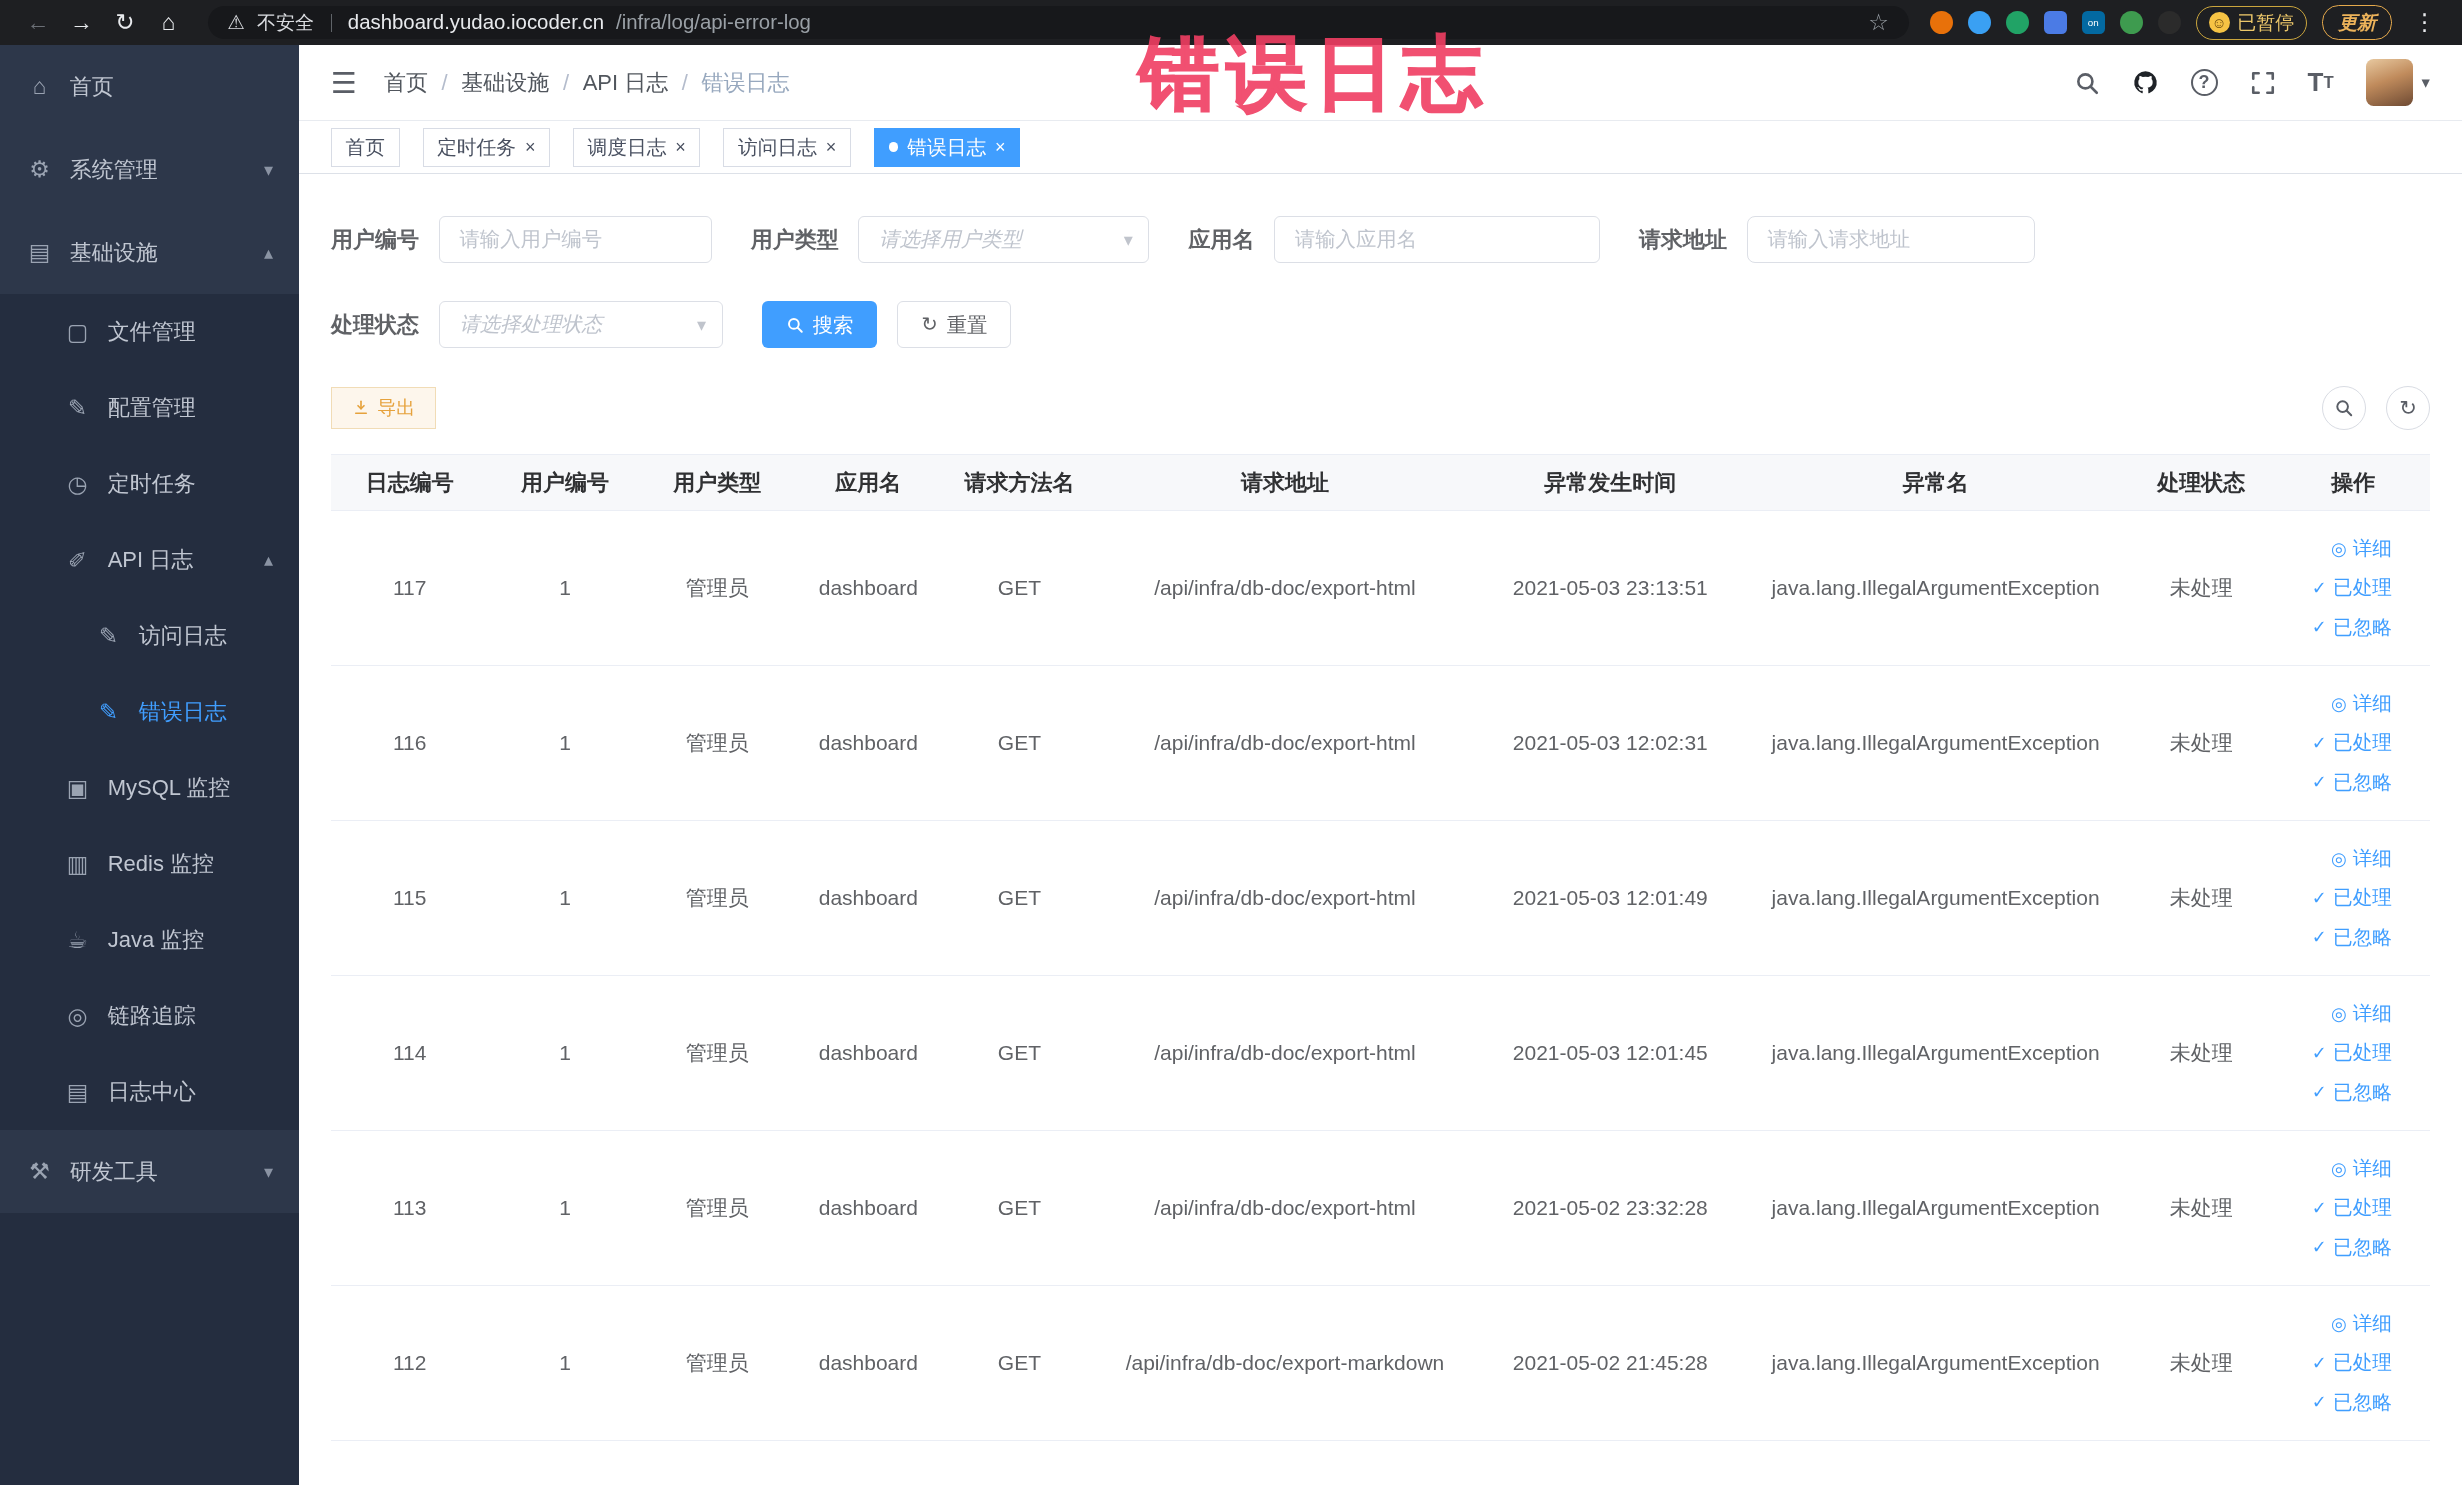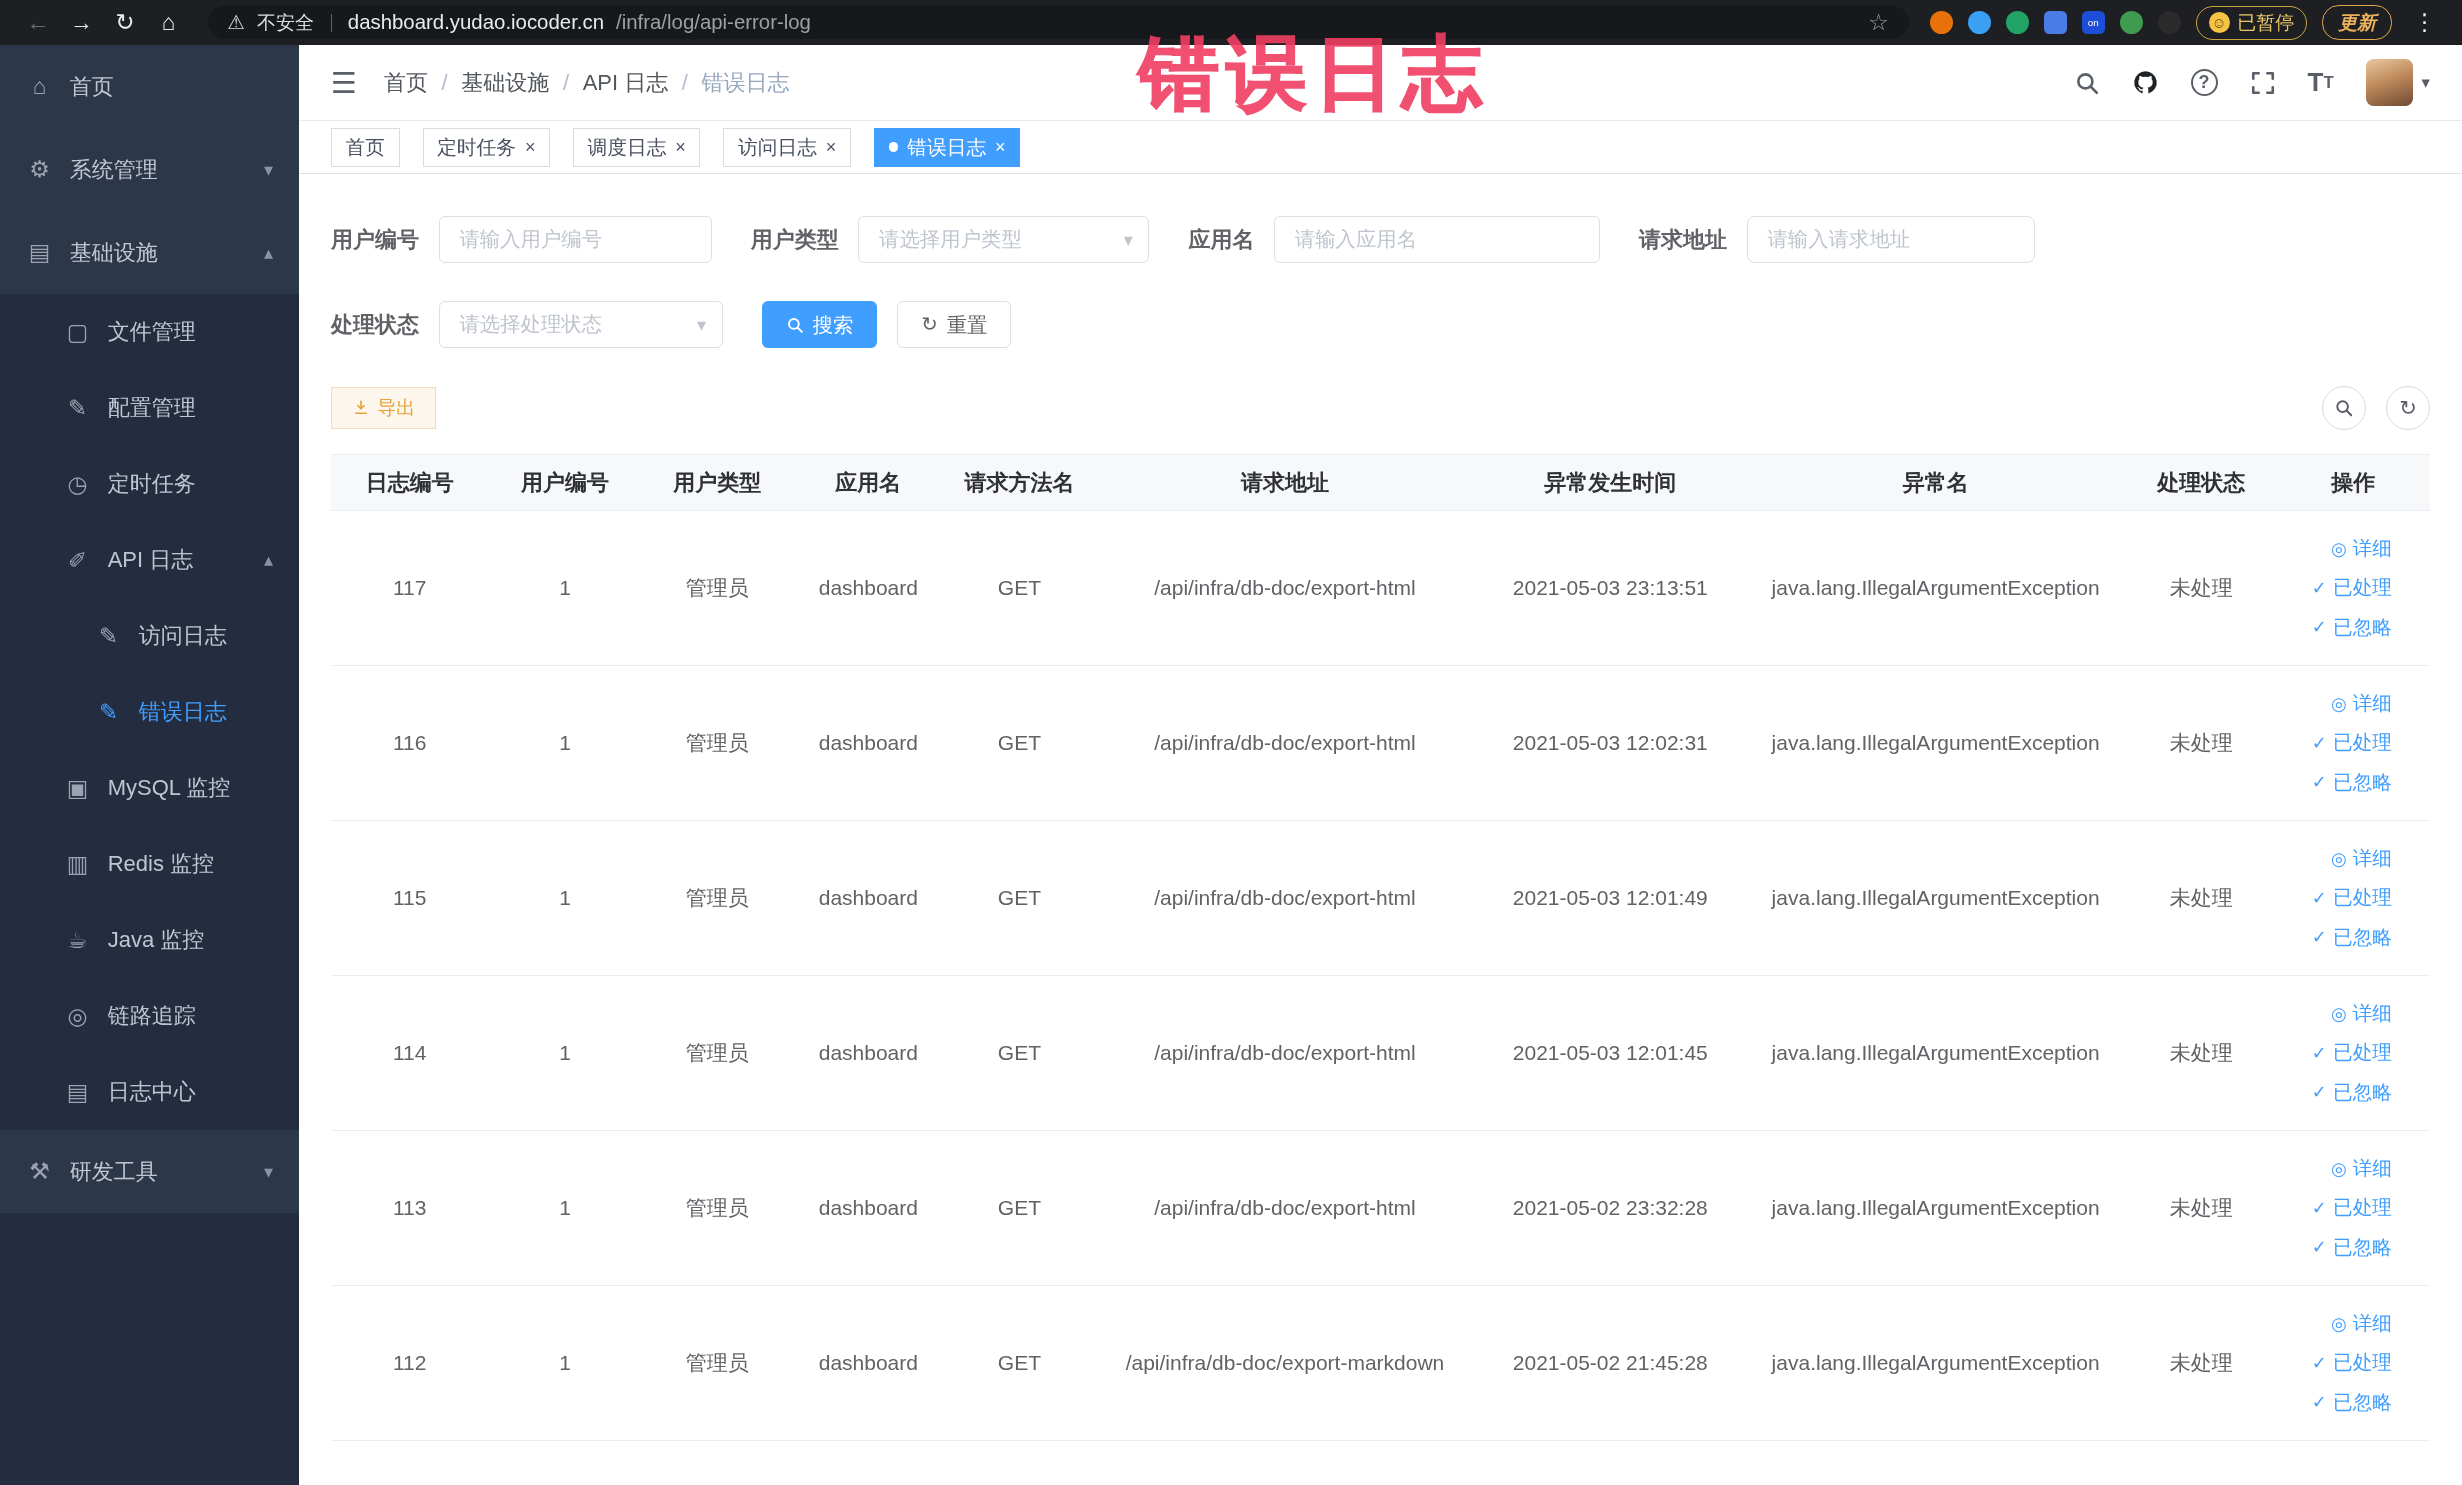--- a/index.html
+++ b/index.html
@@ -62,21 +62,21 @@
   .tab.active { background:#409eff; border-color:#409eff; color:#fff; }
 
   
   .content { padding:42px 32px 0; }
   .filter-row { display:flex; align-items:center; margin-bottom:38px; }
   .f-item { display:flex; align-items:center; margin-right:39px; }
   .f-label { font-size:22px; font-weight:bold; color:#606266; margin-right:19.7px; white-space:nowrap; }
   .f-input { height:47px; border:0.8px solid #dcdfe6; border-radius:6px; padding:0 19.7px; font-size:20.4px; color:#606266; background:#fff; outline:none; font-family:inherit; }
   .f-input::placeholder { color:#bfc4cd; }
   .f-select { position:relative; }
-  .f-select .f-input { width:100%; padding-right:48px; }
+  .f-select .f-input { width:100%; padding-right:48px;font-style:italic; }
   .f-select .chev { position:absolute; right:16.7px; top:50%; transform:translateY(-50%); color:#c0c4cc; font-size:18px; pointer-events:none; }
   .date-range { width:358px; height:47px; border:0.8px solid #dcdfe6; border-radius:6px; display:flex; align-items:center; padding:0 16.7px; gap:7.6px; font-size:20.4px; color:#bfc4cd; cursor:text; }
   .date-range .cal { color:#c0c4cc; font-size:19.7px; }
   .date-range .dph { flex:1; text-align:center; }
   .date-range .dsep { color:#bfc4cd; }
   .btn { height:47px; border-radius:6px; font-size:20.4px; display:inline-flex; align-items:center; gap:9px; padding:0 23px; border:0.8px solid transparent; cursor:pointer; font-family:inherit; }
   .btn-primary { background:#409eff; color:#fff; }
   .btn-default { background:#fff; border-color:#dcdfe6; color:#606266; }
   .btn-warn-plain { background:#fdf6ec; border-color:#f1dcb6; color:#e6a23c; height:42px; font-size:19px; padding:0 19.7px; gap:7.6px; border-radius:0;justify-content:center; }
   .ricon { font-size:19.7px; line-height:1; }
@@ -112,21 +112,21 @@
     <span class="div"></span>
     <span class="host">dashboard.yudao.iocoder.cn</span>
       <span class="path">/infra/log/api-error-log</span>
     <span class="star">☆</span>
   </div>
   <div class="exts">
     <span class="ext" style="background:#e8710a"></span>
     <span class="ext" style="background:#3aa0f3"></span>
     <span class="ext" style="background:#21a366"></span>
     <span class="ext sq" style="background:#4b7be5"></span>
-    <span class="ext sq" style="background:#1d4ed8;font-size:9.8px">on</span>
+    <span class="ext sq" style="background:#0369a1;font-size:9.8px">on</span>
     <span class="ext" style="background:#3e9b4f"></span>
     <span class="ext" style="background:#2b2b2b"></span>
     <span class="paused-pill">
       <span class="smiley">☺</span>
       <span>已暂停</span>
     </span>
     <span class="update-chip">更新</span>
     <span class="kebab">⋮</span>
   </div>
 </div>

